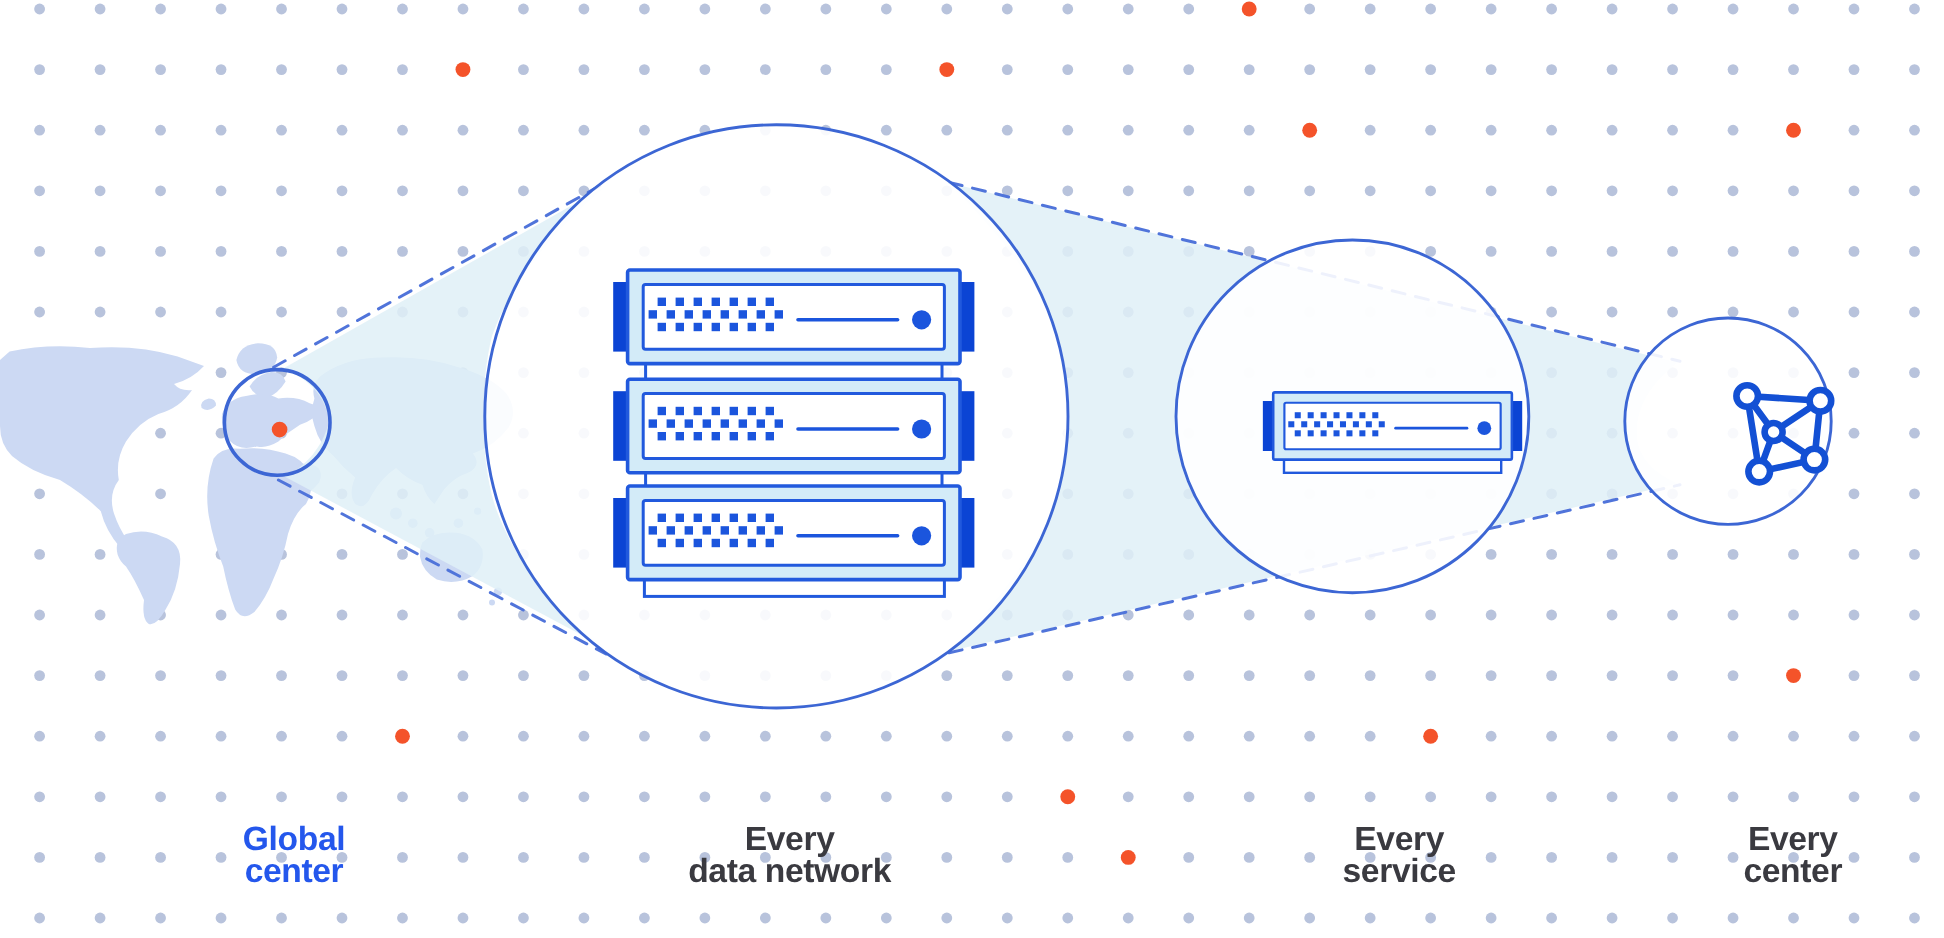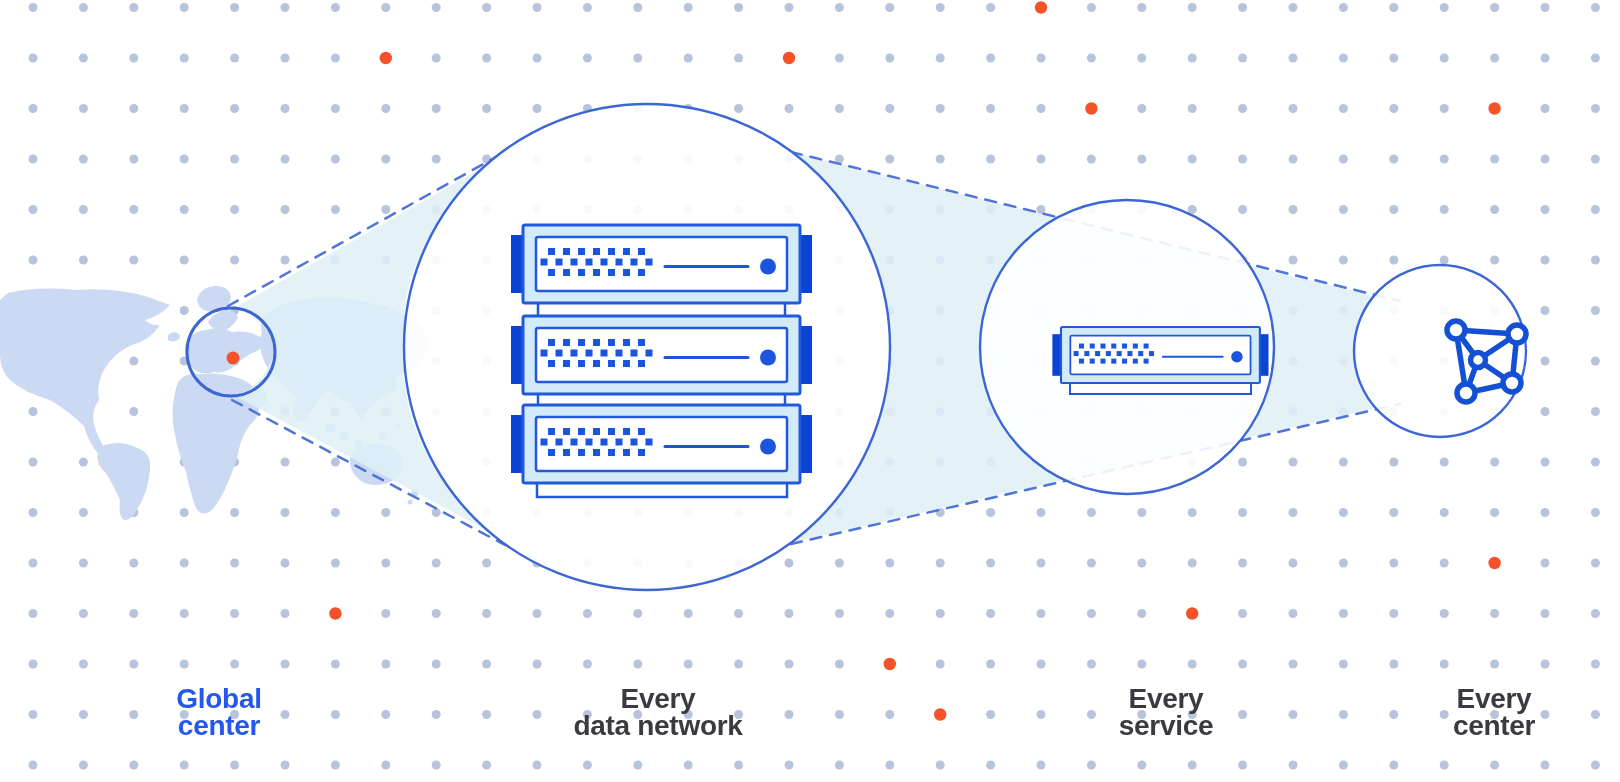--- a/index.html
+++ b/index.html
@@ -646,21 +646,21 @@
         <circle class="accentdot" cx="1494.6" cy="108.5" r="6.2"></circle>
         <circle class="accentdot" cx="1494.6" cy="563" r="6.2"></circle>
         <circle class="accentdot" cx="335.4" cy="613.5" r="6.2"></circle>
         <circle class="accentdot" cx="1192.2" cy="613.5" r="6.2"></circle>
         <circle class="accentdot" cx="889.8" cy="664" r="6.2"></circle>
         <circle class="accentdot" cx="940.1999999999999" cy="714.5" r="6.2"></circle>
       </g>
     <circle class="accentdot" cx="233" cy="358" r="6.5"></circle>
   </svg>
 
-  <div class="cap blue" style="left:219px">
+  <div class="cap blue" style="left:245px">
     <div>Global</div>
     <div>center</div>
   </div>
   <div class="cap" style="left:658px">
     <div>Every</div>
     <div>data network</div>
   </div>
   <div class="cap" style="left:1166px">
     <div>Every</div>
     <div>service</div>

